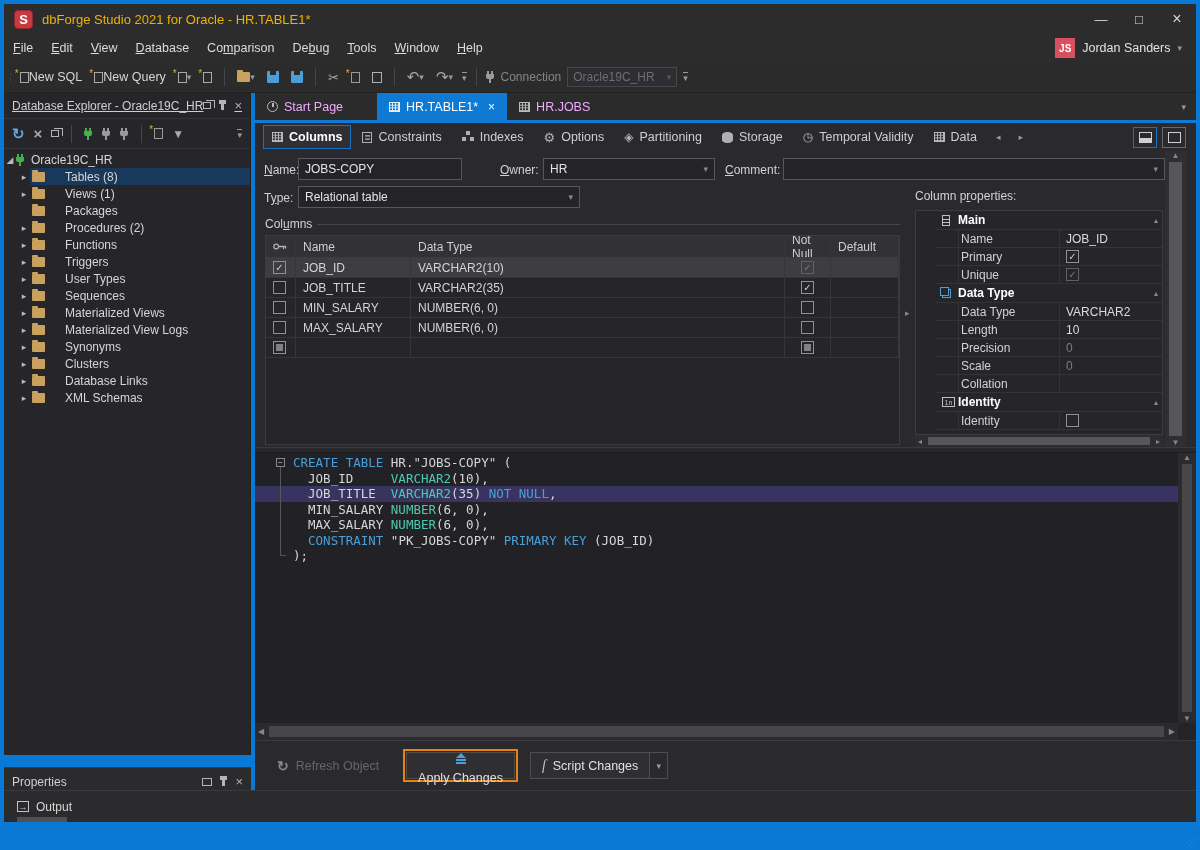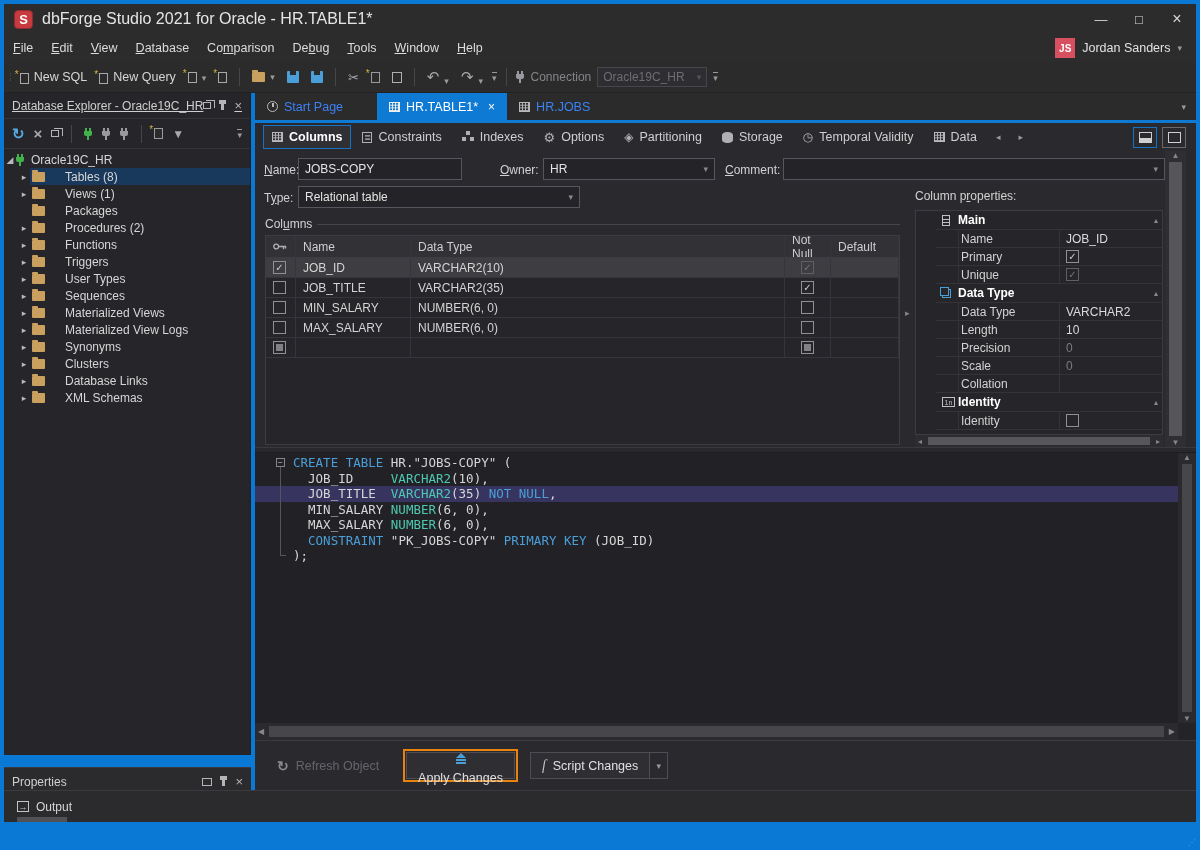--- a/index.html
+++ b/index.html
@@ -3,37 +3,37 @@
 <meta charset="utf-8">
 <style>
   * { margin:0; padding:0; box-sizing:border-box; }
   html,body { width:1200px; height:850px; overflow:hidden; }
   body { background:#0a79d6; font-family:"Liberation Sans", sans-serif; font-size:12px; color:#d6d6d6; position:relative; }
   u { text-decoration:underline; }
 
   
   #titlebar { position:absolute; left:4px; top:4px; right:4px; height:30px; background:#2c2c2c; display:flex; align-items:center; }
   .logo { width:19px; height:19px; margin-left:10px; background:#c63a40; border:1px solid #8f2b30; border-radius:4px; color:#fff; font-weight:bold; font-size:13px; display:flex; align-items:center; justify-content:center; }
-  .title-text { margin-left:9px; color:#e5e5e5; font-size:16px; }
+  .title-text { margin-left:9px; color:#eab308; font-size:13px; }
   .win-btns { margin-left:auto; display:flex; }
   .win-btn { width:38px; height:30px; display:flex; align-items:center; justify-content:center; color:#d8d8d8; font-size:13px; }
 
   
   #menubar { position:absolute; left:4px; top:34px; right:4px; height:28px; background:#2c2c2c; display:flex; align-items:center; }
   .menu-item { padding:4px 9px; color:#dcdcdc; font-size:12.5px; }
   .user-chip { margin-left:auto; display:flex; align-items:center; gap:7px; margin-right:14px; }
   .avatar { width:20px; height:20px; background:#d84f5f; color:#fff; font-size:10px; font-weight:bold; display:flex; align-items:center; justify-content:center; }
   .user-name { color:#e2e2e2; font-size:12.5px; }
   .dd-arrow { color:#9a9a9a; font-size:9px; }
 
   
   #toolbar { position:absolute; left:4px; top:62px; right:4px; height:31px; background:#2b2b2b; border-bottom:1px solid #222; display:flex; align-items:center; gap:6px; padding-left:4px; }
   .grip { color:#4d4d52; font-size:10px; letter-spacing:-2px; margin:0 1px; }
   .tb-sep { width:1px; height:18px; background:#45454a; margin:0 3px; }
-  .tb-item { display:flex; align-items:flex-end; gap:5px; color:#d6d6d6; font-size:12.5px; padding:2px 3px; }
+  .tb-item { display:flex; align-items:center; color:#d6d6d6; font-size:12.5px; padding:2px 3px; }
   .tb-ico { font-size:13px; color:#a9a9ad; }
   .tb-ico.blue { color:#57a7e0; }
   .i-doc { position:relative; width:9px; height:11px; border:1px solid #a9a9ad; background:#2b2b2b; }
   .i-doc::before { content:"*"; position:absolute; left:-6px; top:-5px; color:#d8b23f; font-size:10px; }
   .i-floppy { width:12px; height:12px; background:#4b9fd9; border-radius:1px; position:relative; }
   .i-floppy::before { content:""; position:absolute; left:3px; top:0; width:6px; height:4px; background:#2b2b2b; }
   .conn-label { color:#85858a; }
   .conn-combo { width:110px; height:20px; border:1px solid #46464c; background:#2e2e32; color:#6d6d72; display:flex; align-items:center; padding:0 5px; font-size:12px; }
   .conn-combo .dd-arrow { margin-left:auto; color:#55555a; }
   .i-overflow { color:#9a9a9a; font-size:9px; border-top:1px solid #9a9a9a; line-height:8px; padding-top:1px; }
@@ -57,21 +57,21 @@
   .i-folder::before { content:""; position:absolute; left:0; top:-2px; width:6px; height:2px; background:#caa05e; border-radius:1px 1px 0 0; }
   .i-plug { position:relative; width:9px; height:12px; flex:0 0 auto; }
   .i-plug::before { content:""; position:absolute; left:1px; top:0; width:2px; height:4px; background:currentColor; box-shadow:4px 0 currentColor; }
   .i-plug::after { content:""; position:absolute; left:0; top:3px; width:8px; height:5px; background:currentColor; border-radius:0 0 2px 2px; }
   .i-plug .stem { position:absolute; left:3px; bottom:0; width:2px; height:4px; background:currentColor; }
   .green { color:#43b14b; } .gray { color:#9a9a9e; }
 
   
   #main { position:absolute; left:255px; top:93px; width:941px; height:697px; background:#2a2a2e; }
   #doc-tabs { position:absolute; left:0; top:0; right:0; height:27px; background:#2b2b2b; display:flex; align-items:flex-end; }
-  .doc-tab { height:27px; display:flex; align-items:center; gap:6px; padding:0 12px; color:#3b82f6; font-size:12.5px; }
+  .doc-tab { height:27px; display:flex; align-items:center; gap:6px; padding:0 12px; color:#f0abfc; font-size:12.5px; }
   .doc-tab.active { background:#0e7ad3; color:#fff; }
   .doc-tab .close-x { font-size:12px; margin-left:4px; }
   .i-grid { width:11px; height:10px; border:1px solid #b9b9bd; background-image:linear-gradient(to right,#b9b9bd 1px,transparent 1px),linear-gradient(to bottom,#b9b9bd 1px,transparent 1px); background-size:34% 34%; background-position:-1px -1px; }
   .doc-tab.active .i-grid { border-color:#eee; background-image:linear-gradient(to right,#eee 1px,transparent 1px),linear-gradient(to bottom,#eee 1px,transparent 1px); }
   .i-gauge { width:11px; height:11px; border:1.5px solid #b9b9bd; border-radius:50%; position:relative; }
   .i-gauge::after { content:""; position:absolute; left:4px; top:1px; width:1.5px; height:4px; background:#b9b9bd; }
   #accent-line { position:absolute; left:0; top:27px; right:0; height:3px; background:#0e7ad3; }
   #editor-tabs { position:absolute; left:0; top:30px; right:0; height:28px; background:#2a2a2e; display:flex; align-items:center; padding-left:8px; gap:2px; }
   .etab { display:flex; align-items:center; gap:6px; padding:4px 8px; color:#cfcfcf; font-size:12.5px; border:1px solid transparent; }
   .etab.active { border-color:#1673c4; background:#2f2f34; color:#fff; font-weight:bold; }

